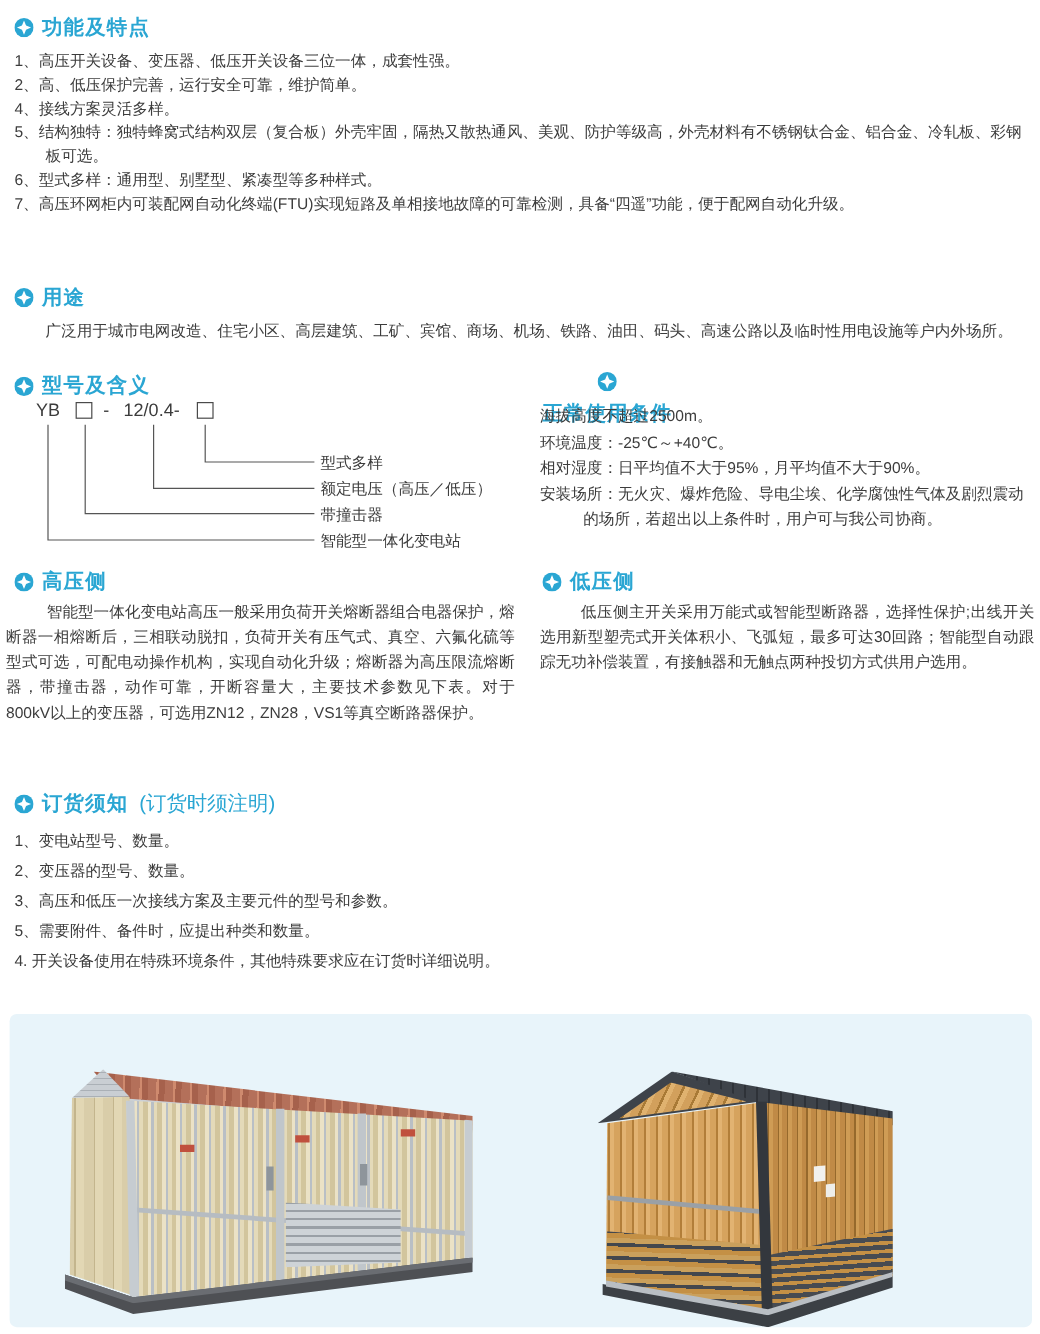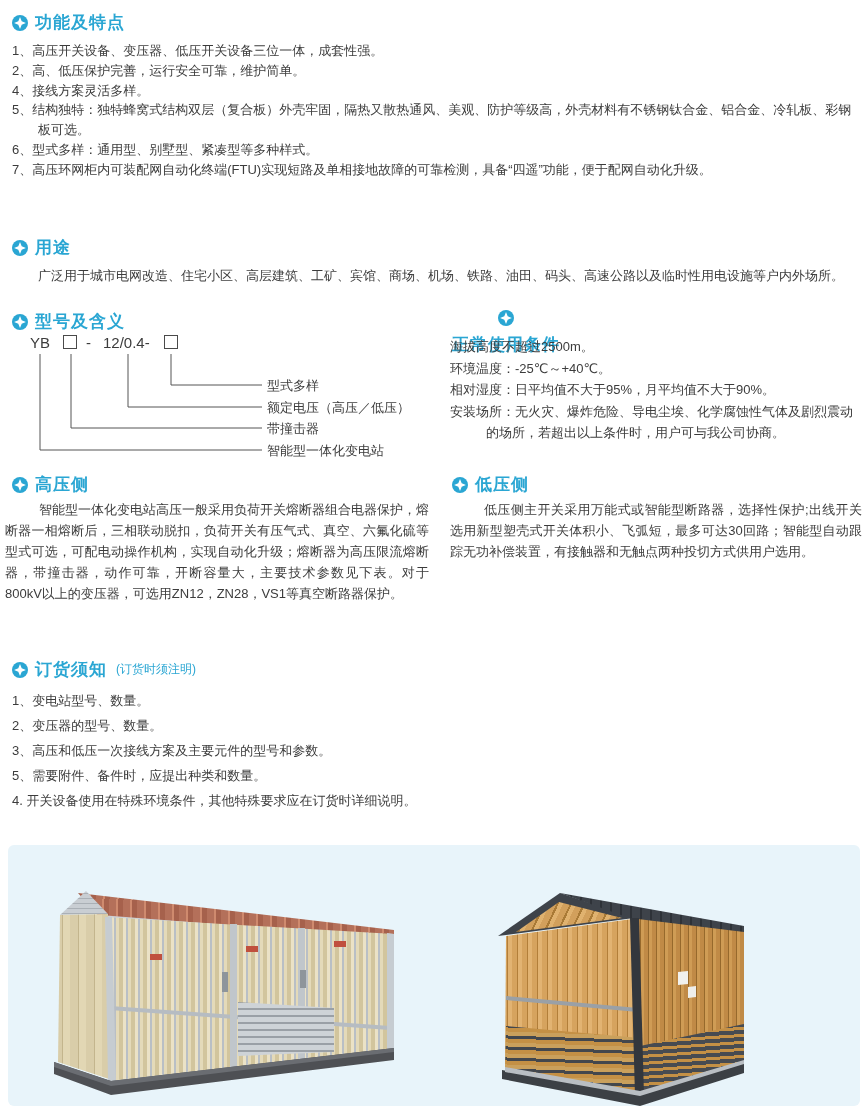--- a/index.html
+++ b/index.html
@@ -5,21 +5,21 @@
   html,body{margin:0;padding:0;}
   body{
     width:867px;height:1112px;position:relative;background:#ffffff;
     font-family:"Liberation Sans","DejaVu Sans",sans-serif;
     color:#3c3c3c;overflow:hidden;
   }
   .abs{position:absolute;}
   
   .sec-h{position:absolute;display:flex;align-items:center;gap:7px;}
   .sec-h .ttl{font-size:17px;font-weight:bold;color:#2aa6d3;letter-spacing:1px;}
-  .sec-h .sub{font-size:12px;font-weight:normal;color:#2aa6d3;margin-left:2px;}
+  .sec-h .sub{font-size:17px;font-weight:normal;color:#2aa6d3;margin-left:2px;}
   .bullet{width:16px;height:16px;flex:0 0 16px;}
   
   .body13{font-size:13px;line-height:19.8px;color:#3c3c3c;}
   .feat-item{padding-left:26px;text-indent:-26px;}
   .para-indent{text-indent:26px;}
   .cond-line{font-size:13px;line-height:21.5px;}
   .cond-wrap{padding-left:36px;text-indent:-36px;}
   .jpara{font-size:13px;line-height:20.9px;text-align:justify;text-indent:34px;color:#3c3c3c;}
   .order-item{font-size:13px;line-height:25px;}
   

